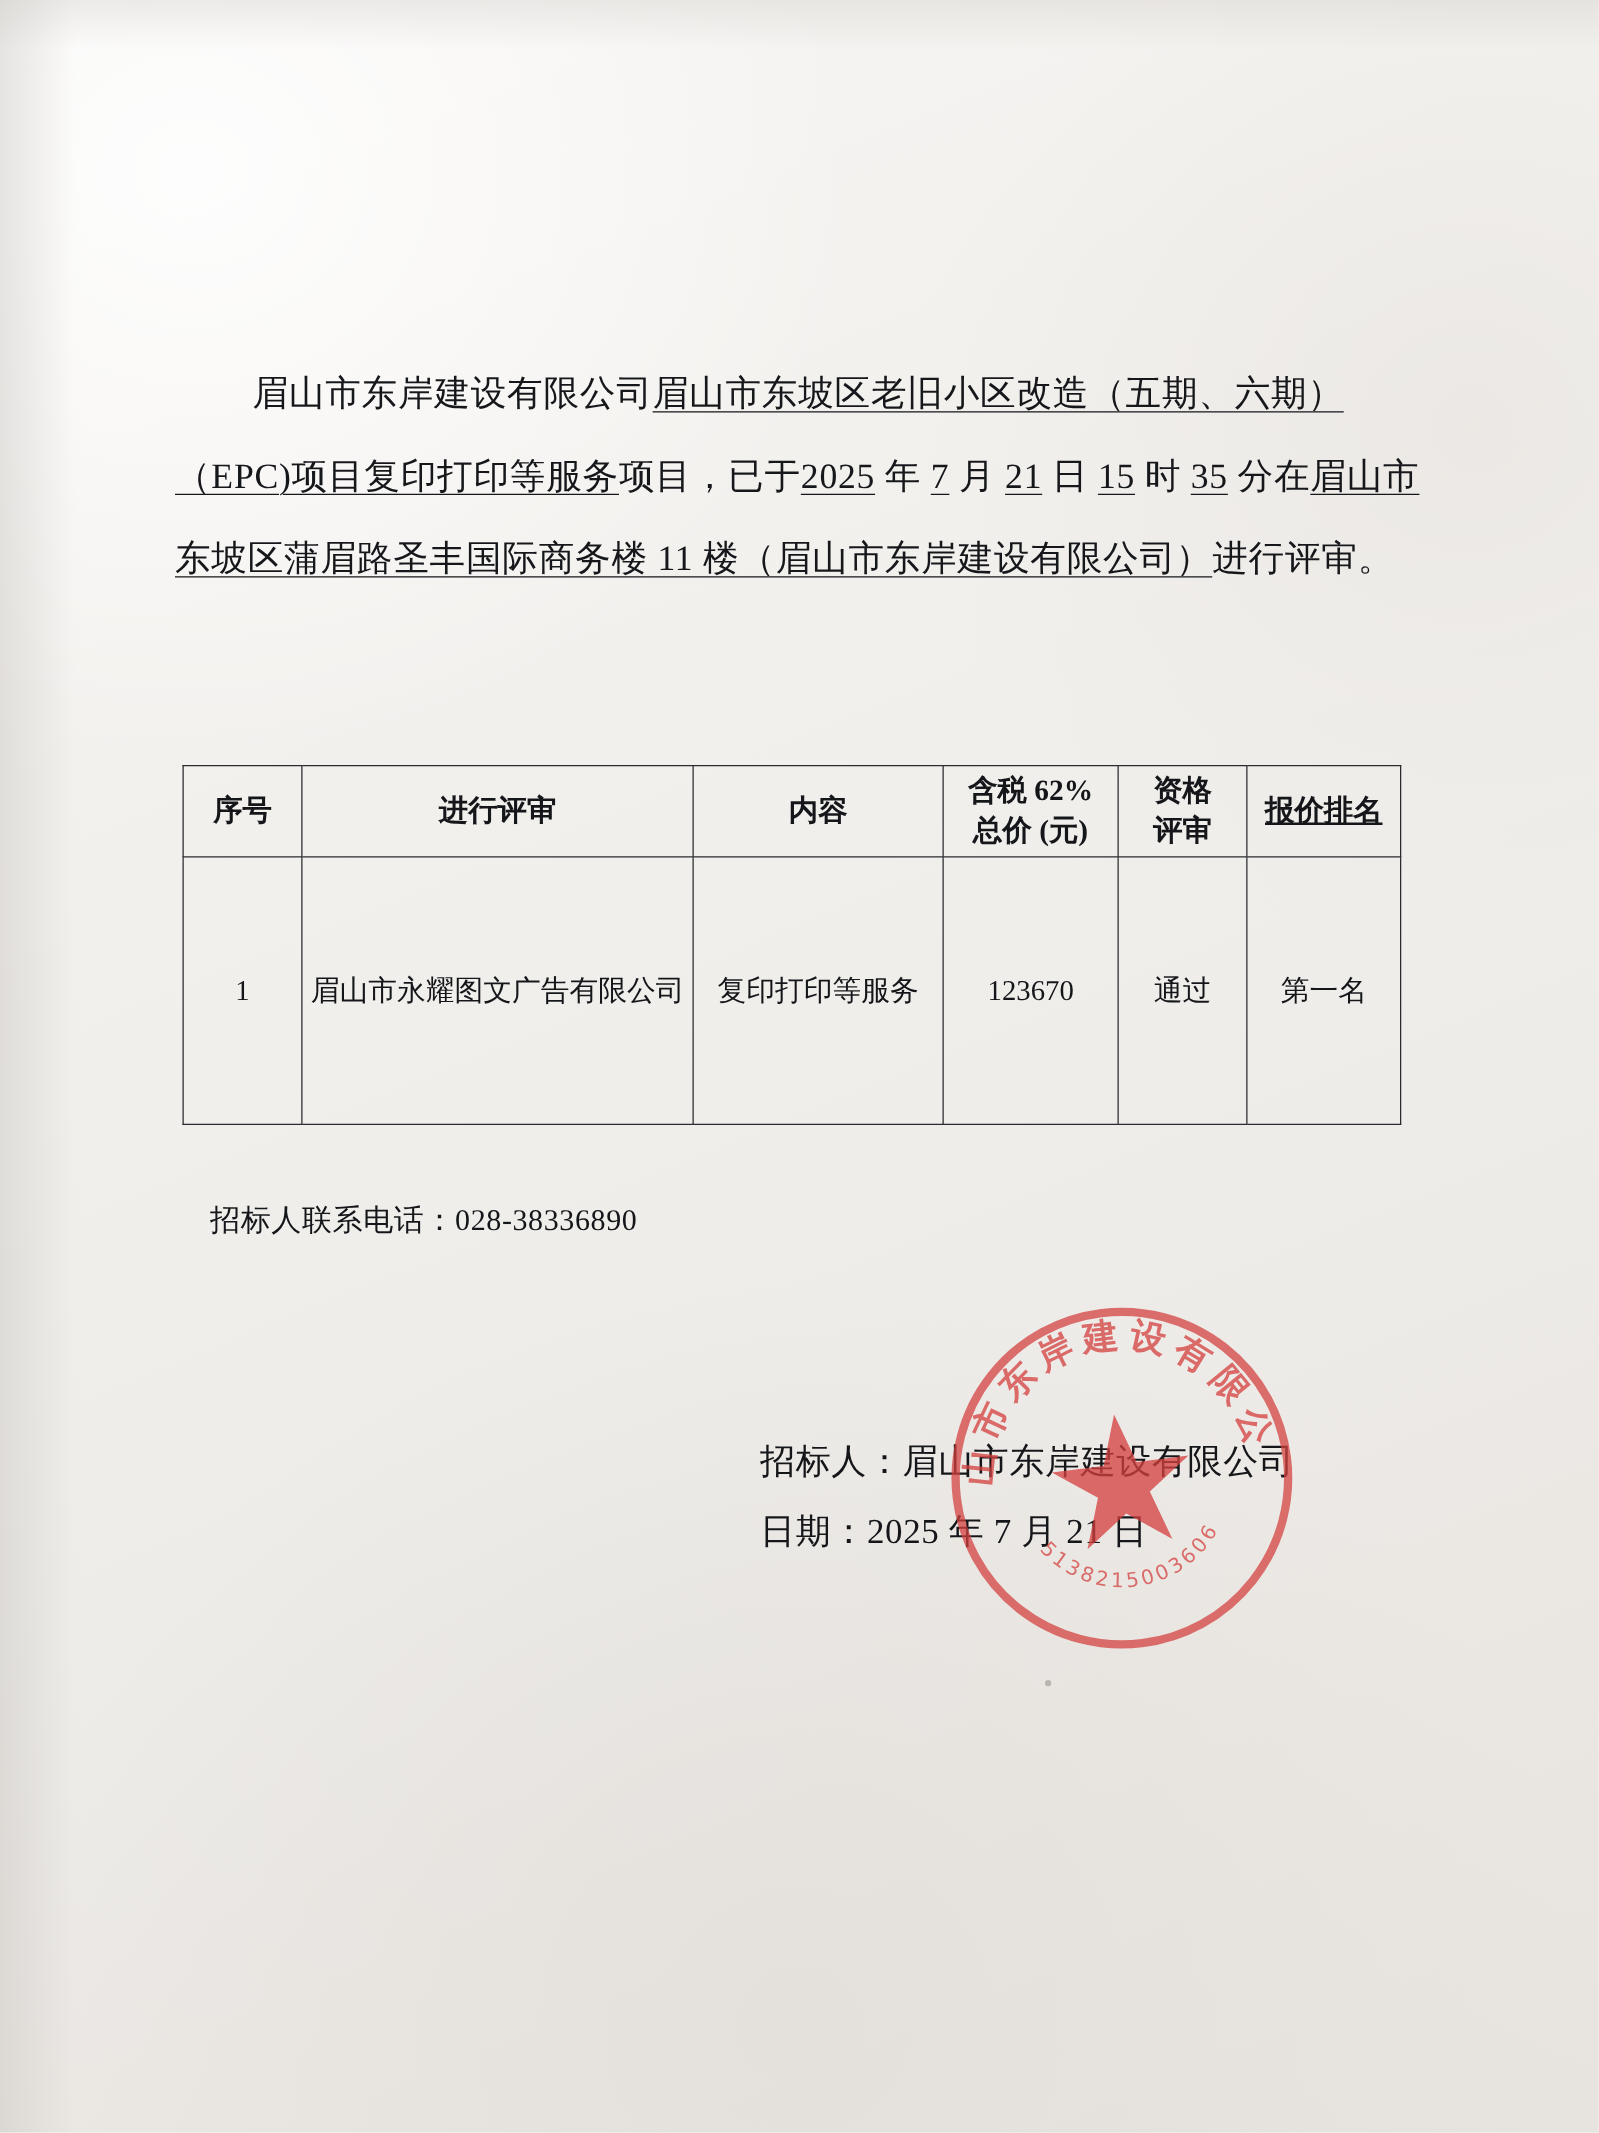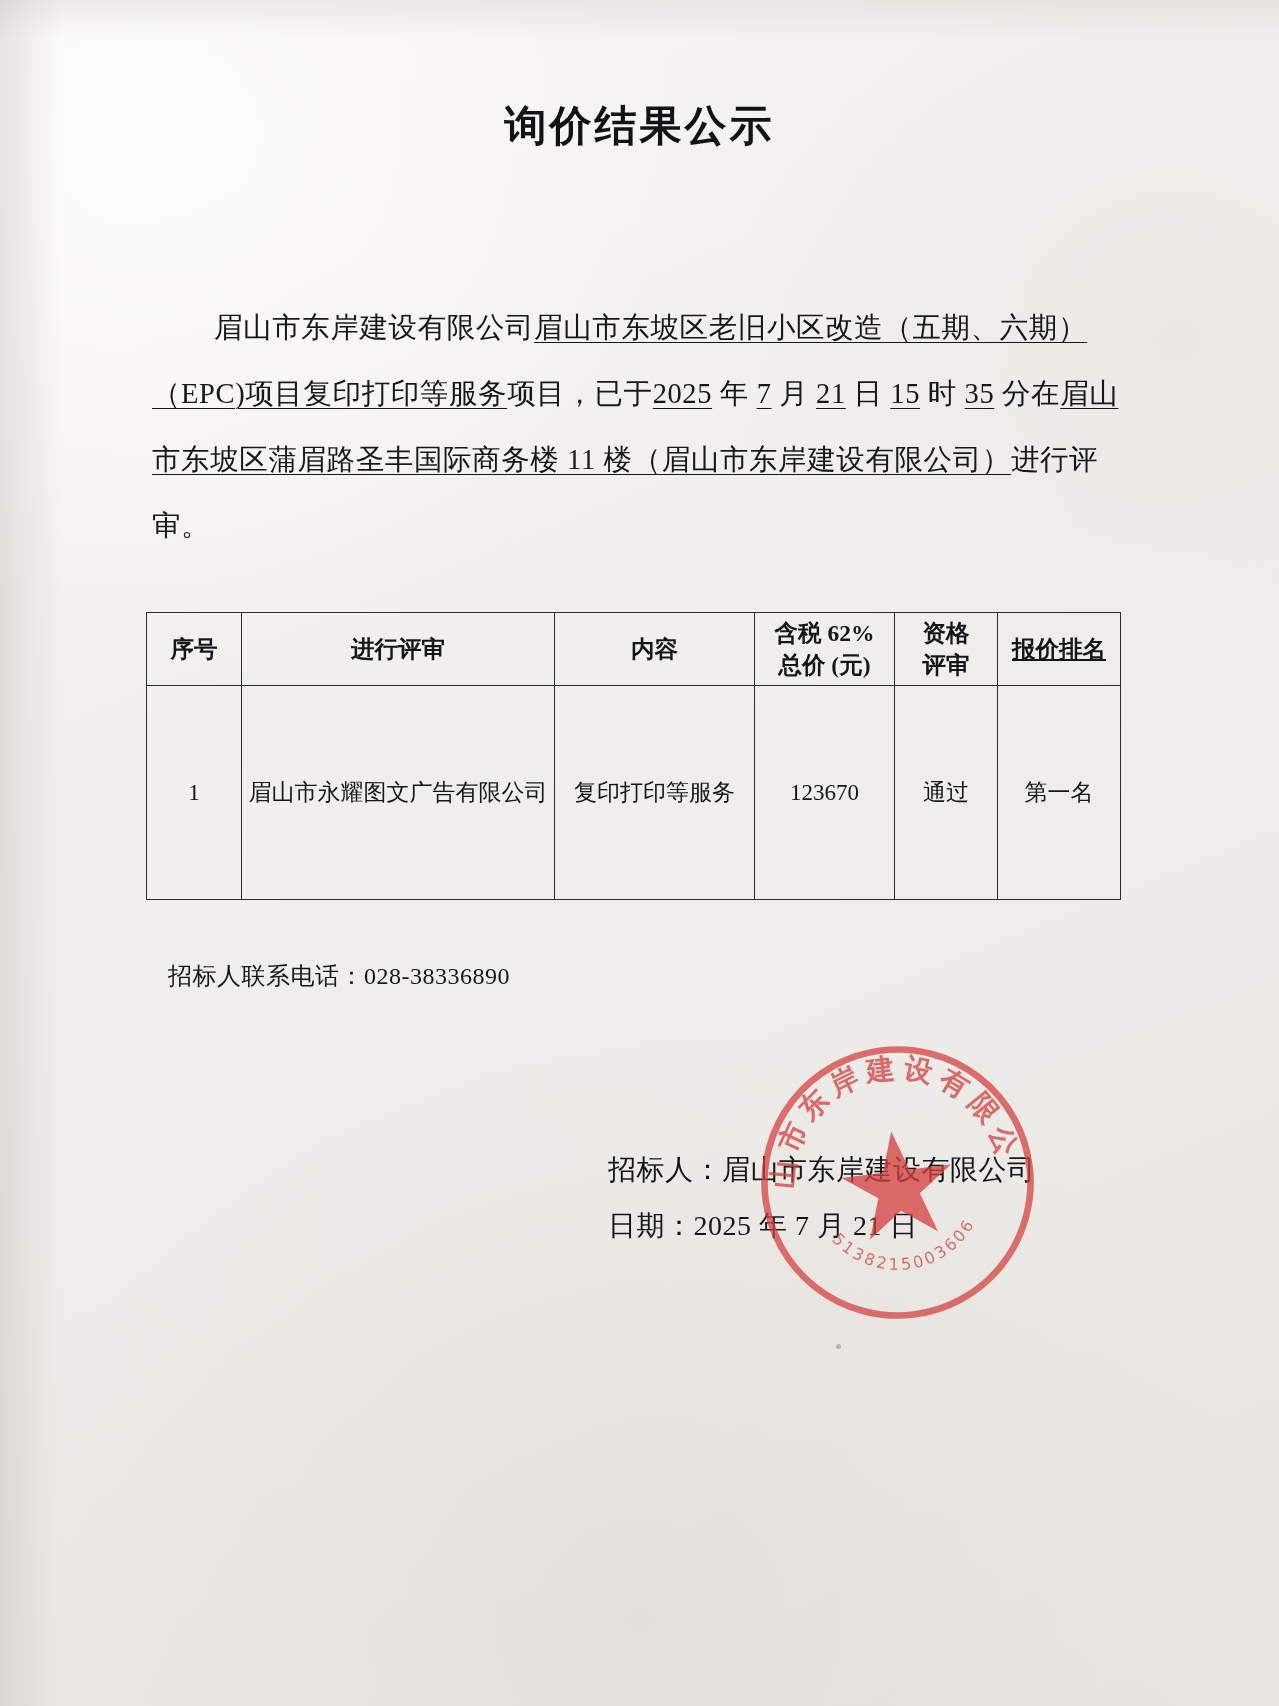--- a/index.html
+++ b/index.html
@@ -59,21 +59,21 @@
     position: absolute;
     top: 283px;
     left: 140px;
     width: 1000px;
     font-size: 28.5px;
     line-height: 66px;
     letter-spacing: 0.6px;
     color: #16171b;
   }
   .body-block p {
-    margin: 12px;
+    margin: 0;
     text-indent: 0;
   }
   .indent { display: inline-block; width: 62px; }
   .u { text-decoration: underline; text-underline-offset: 5px; text-decoration-thickness: 1px; }
 
   .result-line {
     position: absolute;
     top: 553px;
     left: 140px;
     font-size: 28.5px;
@@ -163,21 +163,20 @@
 </style>
 </head>
 <body>
 
 <div class="paper"></div>
 <div class="shadow-left"></div>
 <div class="shadow-top"></div>
 
 <div class="content">
 
-  <div class="doc-title">询价结果公示</div>
 
   <div class="body-block">
     <p><span class="indent"></span><span>眉山市东岸建设有限公司<span class="u">眉山市东坡区老旧小区改造（五期、六期）（EPC)项目复印打印等服务</span>项目，已于<span class="u">2025</span> 年 <span class="u">7</span> 月 <span class="u">21</span> 日 <span class="u">15</span> 时 <span class="u">35</span> 分在<span class="u">眉山市东坡区蒲眉路圣丰国际商务楼 11 楼（眉山市东岸建设有限公司）</span>进行评审。</span></p>
   </div>
 
 
   <div class="tbl-wrap">
     <table class="result-table">
       <thead>
         <tr>

